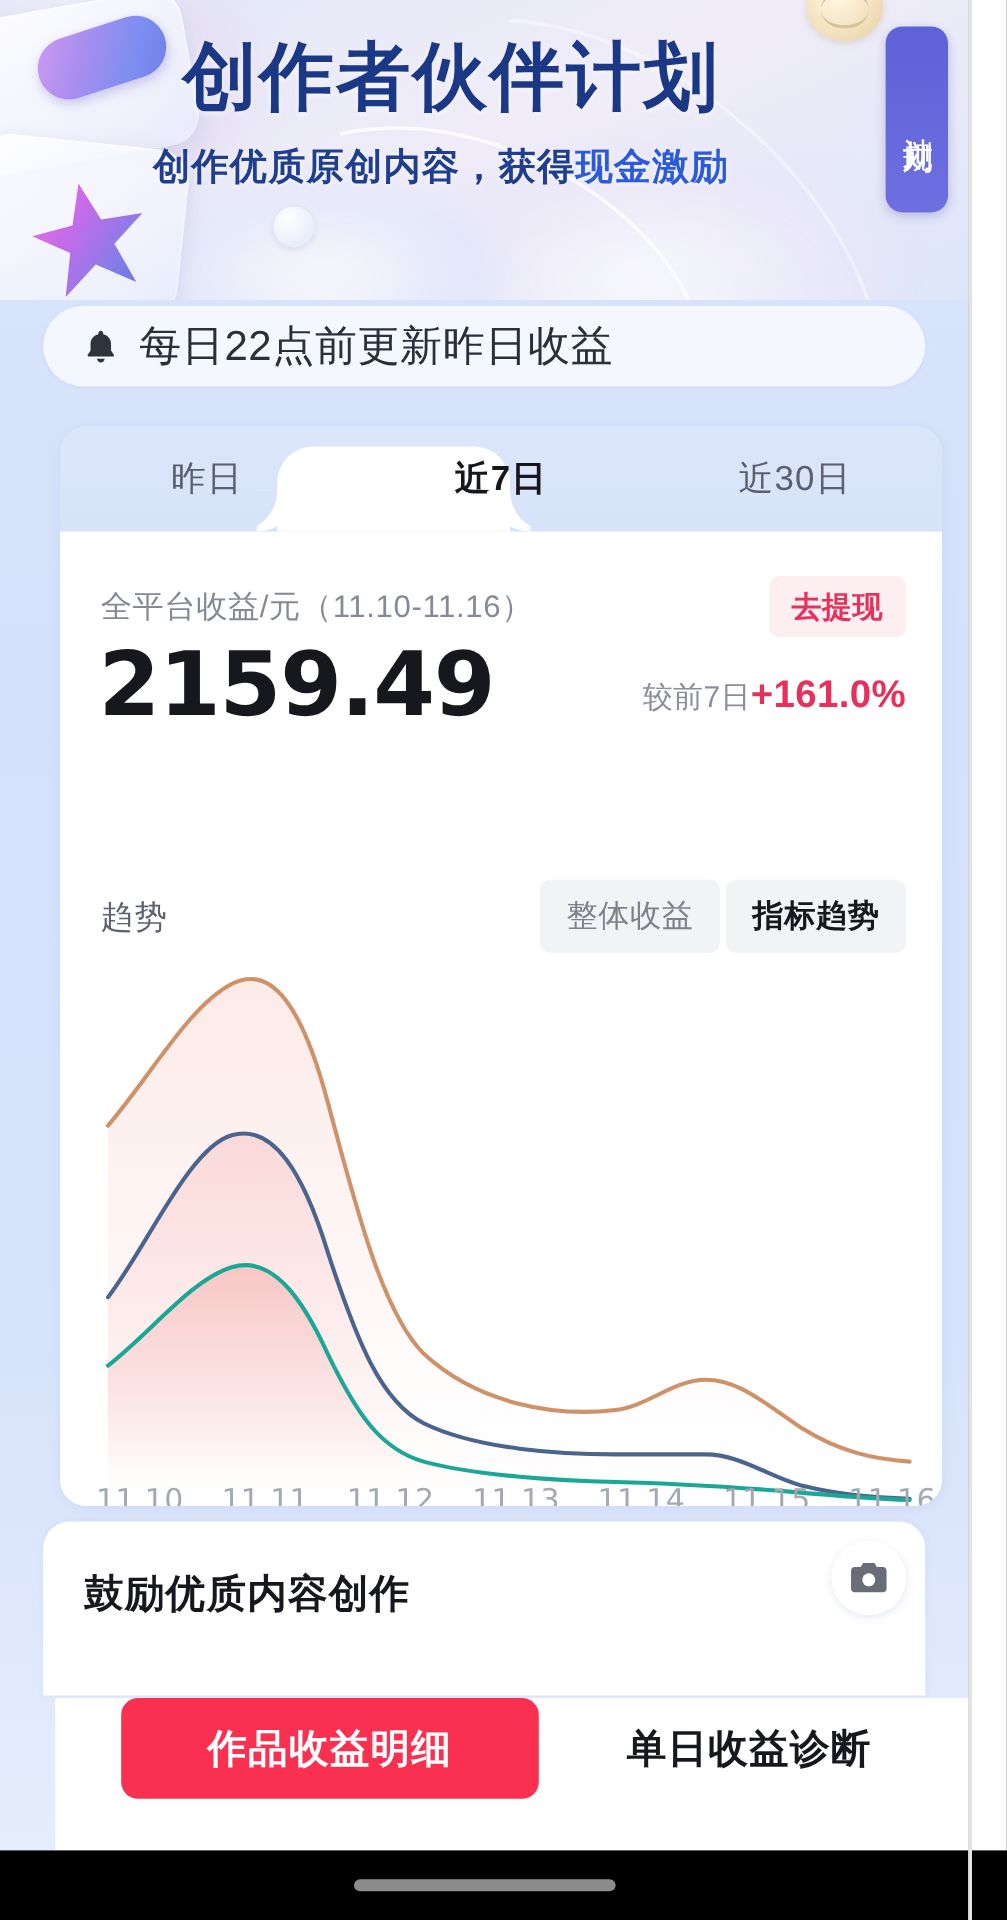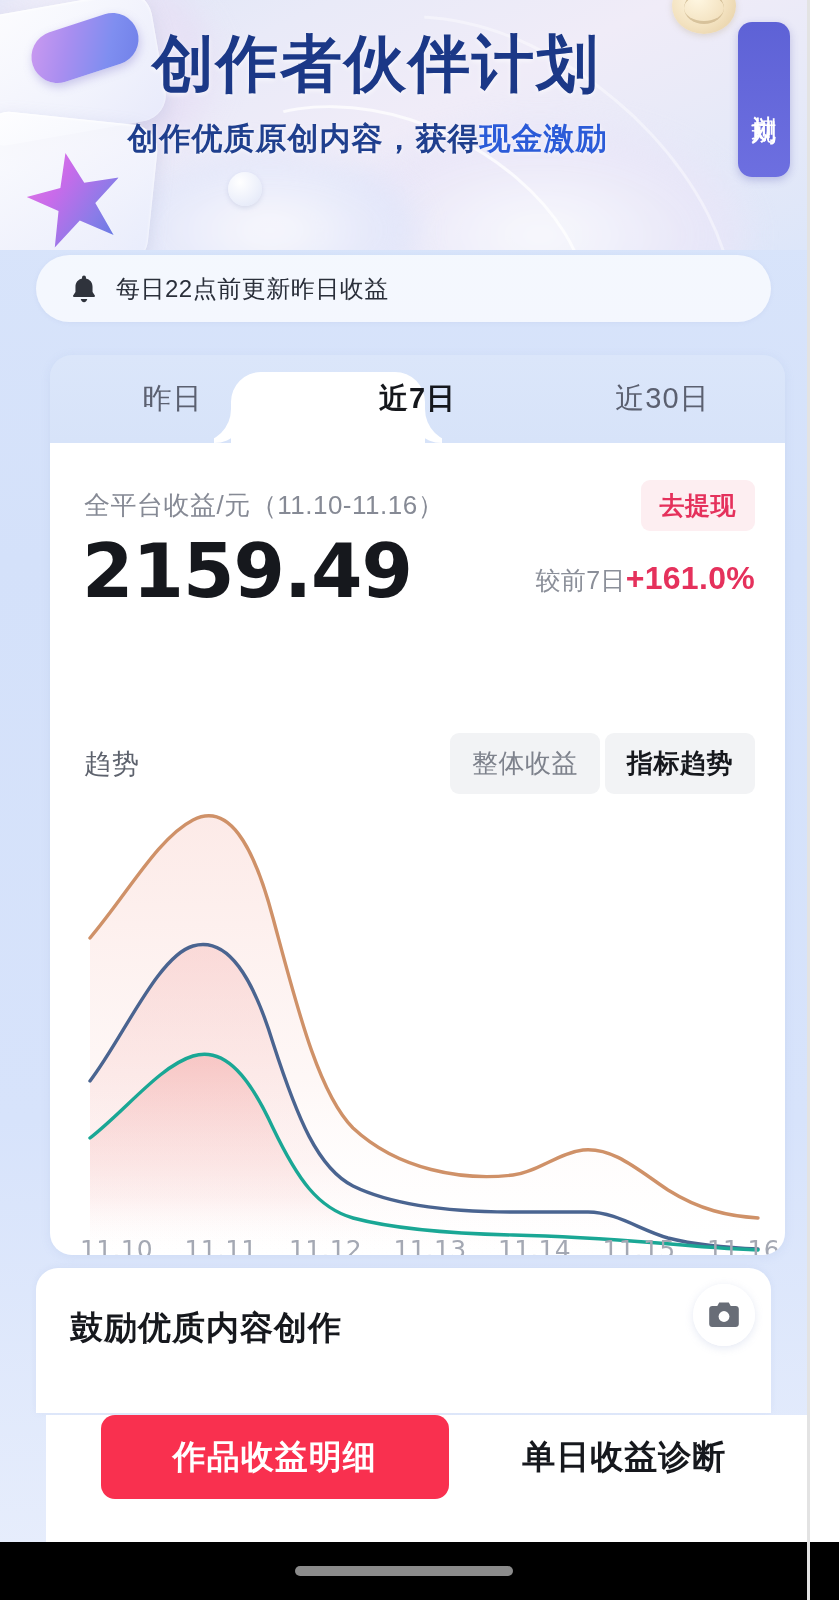--- a/index.html
+++ b/index.html
@@ -113,21 +113,21 @@
 
   
   #notice{
     position:absolute; left:36px; top:255px; width:735px; height:67px;
     background:rgba(255,255,255,.72);
     border-radius:34px;
     display:flex; align-items:center; padding-left:34px;
     box-shadow:0 1px 4px rgba(160,175,215,.16);
   }
   #notice .bell{ width:28px;height:30px; margin-right:18px; flex:0 0 auto; }
-  #notice .txt{ font-size:24px; color:#2a2f3a; letter-spacing:.5px; }
+  #notice .txt{ font-size:35px; color:#2a2f3a; letter-spacing:.5px; }
 
   
   #card{
     position:absolute; left:50px; top:355px; width:735px; height:900px;
     border-radius:22px; overflow:hidden;
     box-shadow:0 2px 10px rgba(150,170,215,.18);
   }
   #tabs{
     position:relative; height:88px;
     background:linear-gradient(180deg,#dbe6fa 0%,#d7e3f9 100%);

